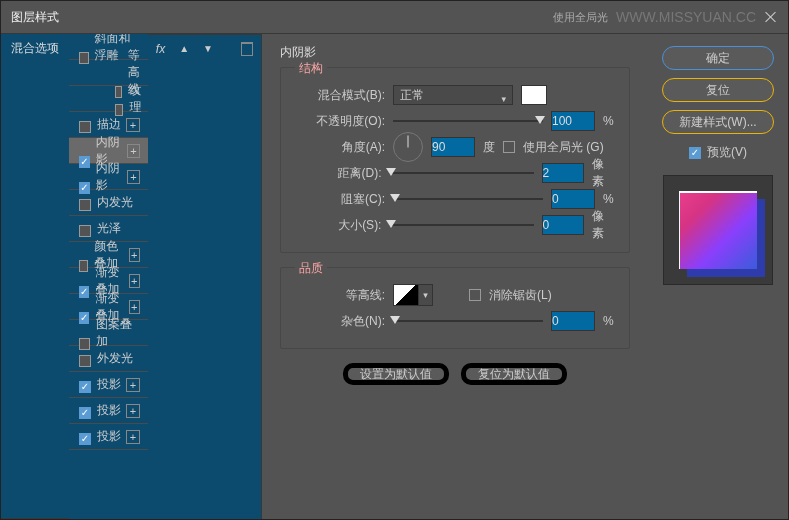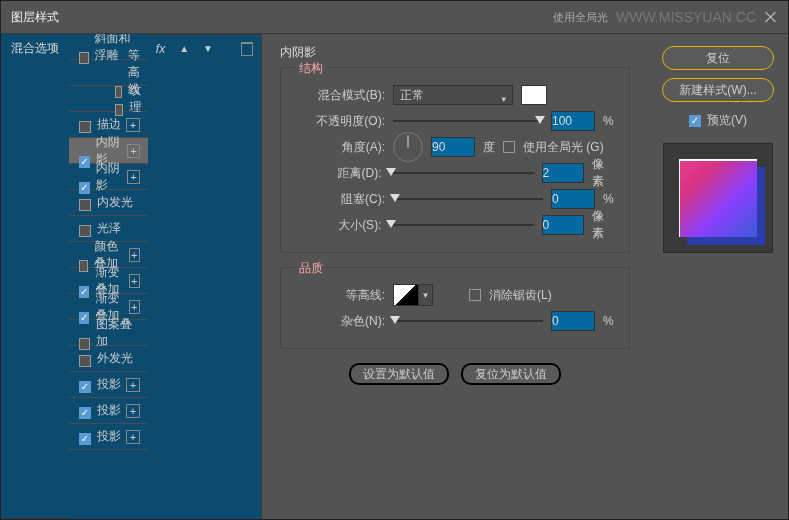--- a/index.html
+++ b/index.html
@@ -44,21 +44,21 @@
 .slider::before{content:"";position:absolute;left:0;right:0;top:6px;height:2px;background:#333}
 .thumb{position:absolute;top:2px;width:0;height:0;border-left:5px solid transparent;border-right:5px solid transparent;border-top:8px solid #ddd}
 .numbox{width:44px;height:20px;background:#0369a1;border:1px solid #333;color:#ddd;line-height:18px}
 .unit{color:#ccc}
 .angle{width:30px;height:30px;border:1px solid #777;border-radius:50%;position:relative}
 .angle::after{content:"";position:absolute;left:50%;top:50%;width:12px;height:1px;background:#ddd;transform-origin:left;transform:rotate(-90deg)}
 .contour{width:26px;height:22px;background:linear-gradient(135deg,#fff 50%,#000 50%);border:1px solid #333;cursor:pointer}
 .contour-wrap{display:flex}
 .contour-dd{width:14px;height:22px;border:1px solid #333;border-left:none;display:flex;align-items:center;justify-content:center;background:#4a4a4a;cursor:pointer}
 .btns{display:flex;gap:12px;justify-content:center;margin-top:6px}
-.btn{height:22px;padding:0 12px;background:#5a5a5a;border:2px solid #000000;border-radius:10px;display:flex;align-items:center;cursor:pointer}
+.btn{height:22px;padding:0 12px;background:#5a5a5a;border:5px solid #000000;border-radius:10px;display:flex;align-items:center;cursor:pointer}
 .right-col{width:140px;padding:12px 14px;display:flex;flex-direction:column;gap:8px;align-items:stretch}
 .rbtn{height:24px;background:#5a5a5a;border:1px solid #eab308;border-radius:12px;display:flex;align-items:center;justify-content:center;cursor:pointer}
 .rbtn.primary{border:1px solid #4a90d9}
 .preview-row{display:flex;align-items:center;gap:6px;justify-content:center;margin-top:2px}
 .preview{width:110px;height:110px;background:#3a3a3a;border:1px solid #2a2a2a;margin-top:6px;display:flex;align-items:center;justify-content:center;align-self:center}
 .preview-inner{width:78px;height:78px;background:linear-gradient(135deg,#e83e8c 0%,#d63384 25%,#8a3ffc 60%,#3b5bdb 100%);box-shadow:8px 8px 0 0 rgba(40,60,220,.7);border-top:2px solid #fff;border-left:1px solid #fff}
 </style>
 </head>
 <body>
 
@@ -278,20 +278,21 @@
           </div>
         </div>
 
         <div class="btns">
           <div class="btn">设置为默认值</div>
           <div class="btn">复位为默认值</div>
         </div>
       </div>
 
       <div class="right-col">
+        <div class="rbtn primary">确定</div>
         <div class="rbtn">复位</div>
         <div class="rbtn">新建样式(W)...</div>
         <div class="preview-row">
           <div class="cb checked"></div>
           <span>预览(V)</span>
         </div>
         <div class="preview">
           <div class="preview-inner"></div>
         </div>
       </div>

